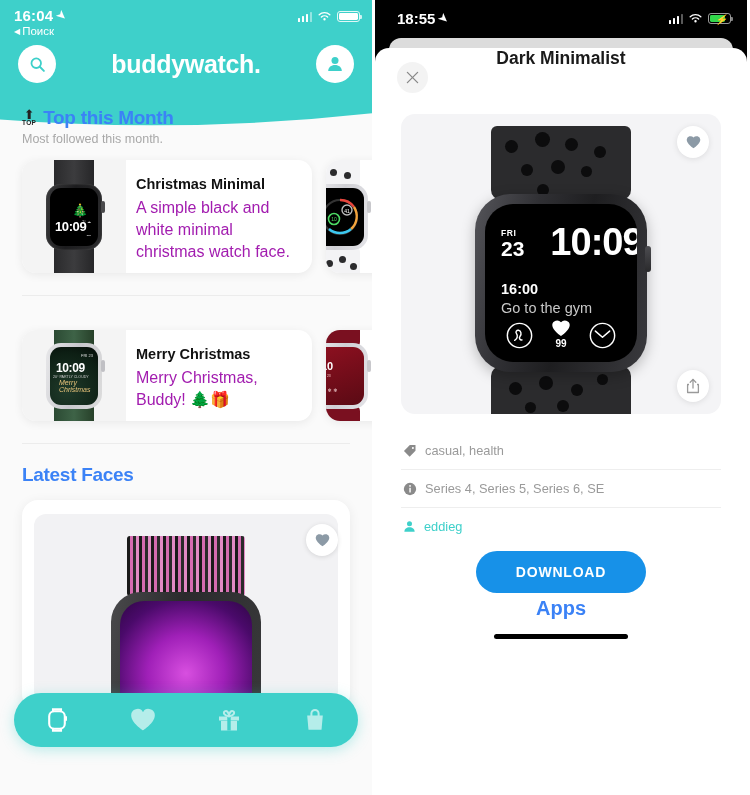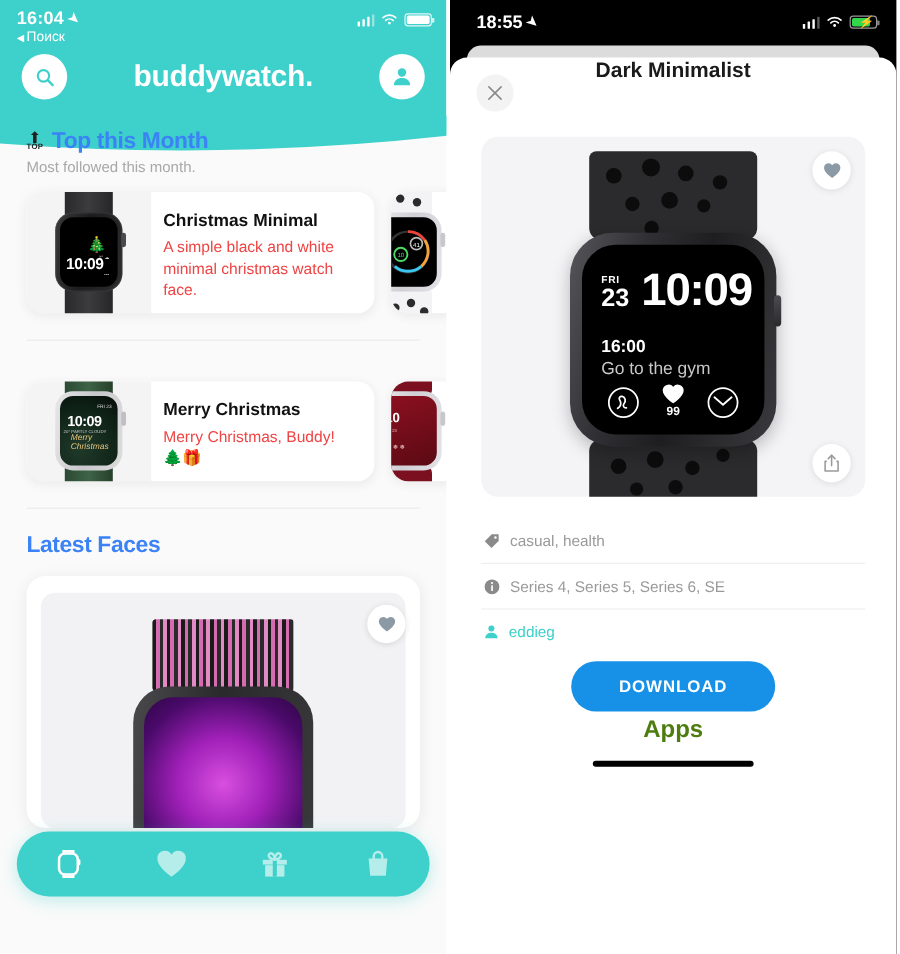--- a/index.html
+++ b/index.html
@@ -82,21 +82,21 @@
 
   .card-rail { display: flex; gap: 14px; padding: 14px 0 0 22px; }
   .face-card {
     display: flex; align-items: stretch; background: #ffffff;
     border-radius: 14px; box-shadow: 0 2px 10px rgba(0,0,0,.07);
     width: 290px; flex: none; overflow: hidden;
   }
   .face-thumb { width: 104px; flex: none; position: relative; background:#f4f4f4; }
   .face-info { padding: 16px 14px 10px 10px; }
   .face-name { font-size: 14.5px; font-weight: bold; color: #111; }
-  .face-desc { font-size: 13px; color: #ef4444; line-height: 1.38; margin-top: 5px; }
+  .face-desc { font-size: 16px; color: #a21caf; line-height: 1.38; margin-top: 5px; }
   .rail-peek {
     width: 80px; flex: none; background: #ffffff; border-radius: 14px;
     box-shadow: 0 2px 10px rgba(0,0,0,.07); overflow: hidden; position: relative;
   }
 
   .divider { height: 1px; background: #ececec; margin: 22px 22px 20px 22px; }
 
   
   .w { position:absolute; left:50%; top:50%; transform:translate(-50%,-50%); }
   .w-band-top, .w-band-bot { position:absolute; left:50%; transform:translateX(-50%); width:40px; }
@@ -232,21 +232,21 @@
     box-shadow: 0 4px 14px rgba(0,0,0,.25);
   }
   .big-case2::after {
     content:""; position:absolute; right:-4px; top:52px; width:6px; height:26px;
     border-radius:3px; background:linear-gradient(180deg,#4c4c50,#2a2a2c);
   }
   .wf {
     width:100%; height:100%; border-radius:28px; background:#000;
     position:relative; color:#fff; overflow:hidden;
   }
-  .wf-row1 { position:absolute; left:16px; top:22px; right:30px; display:flex; align-items:flex-end; gap:10px; }
+  .wf-row1 { position:absolute; left:16px; top:22px; right:30px; display:flex; align-items:flex-end; gap:26px; }
   .wf-fri { font-size:8.5px; font-weight:bold; letter-spacing:.6px; line-height:1; }
   .wf-23 { font-size:21px; font-weight:bold; line-height:.95; margin-top:1px; }
   .wf-clock { font-size:38px; font-weight:bold; letter-spacing:-1px; line-height:.86; margin-left:auto; }
   .wf-ev-t { position:absolute; left:16px; top:77px; font-size:14.5px; font-weight:bold; }
   .wf-ev-s { position:absolute; left:16px; top:96px; font-size:14.5px; color:#c8c8c8; }
   .wf-comps { position:absolute; left:0; right:0; bottom:13px; display:flex; justify-content:space-around; align-items:flex-end; padding:0 12px; }
   .comp { display:flex; flex-direction:column; align-items:center; gap:1px; }
   .comp-n { font-size:10px; font-weight:bold; }
 
   .desc {
@@ -259,21 +259,21 @@
   }
   .meta-row.user { color:#3ed0ca; border-bottom:none; }
   .meta-ic { display:flex; align-items:center; flex:none; }
 
   .dl-wrap { text-align:center; margin-top:6px; }
   .dl-btn {
     display:inline-flex; align-items:center; justify-content:center;
     background:#1791e8; color:#fff; font-size:14px; font-weight:bold; letter-spacing:.8px;
     border:none; border-radius:24px; width:170px; height:42px; cursor:pointer;
   }
-  .apps-lbl { font-size:20px; font-weight:bold; color:#4d7c0f; margin-top:4px; }
+  .apps-lbl { font-size:20px; font-weight:bold; color:#3b82f6; margin-top:4px; }
   .home-ind { width:134px; height:5px; border-radius:3px; background:#000; margin:14px auto 0 auto; }
 </style>
 </head>
 <body>
 
 <div class="screens">
 
   <div class="left-screen">
 
     <div class="teal-header"></div>

